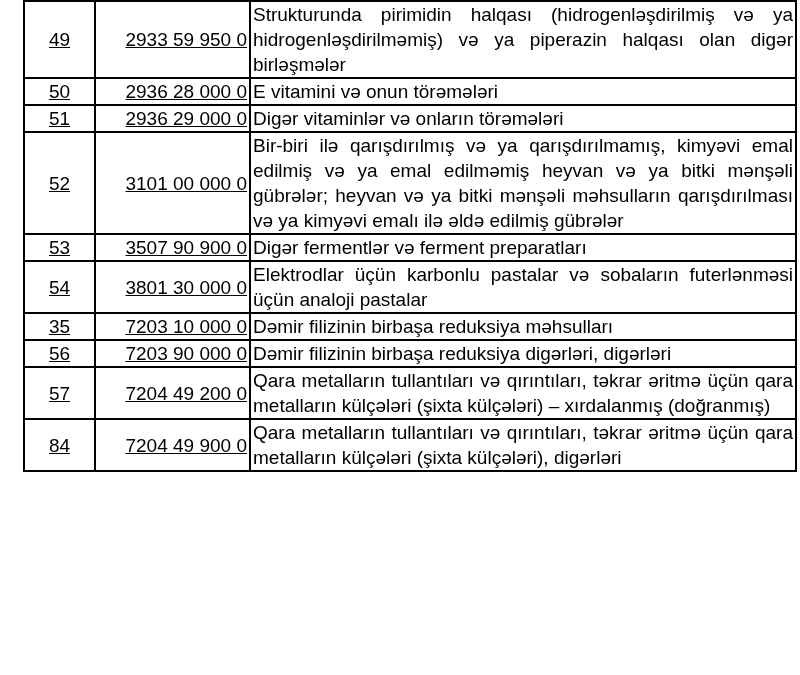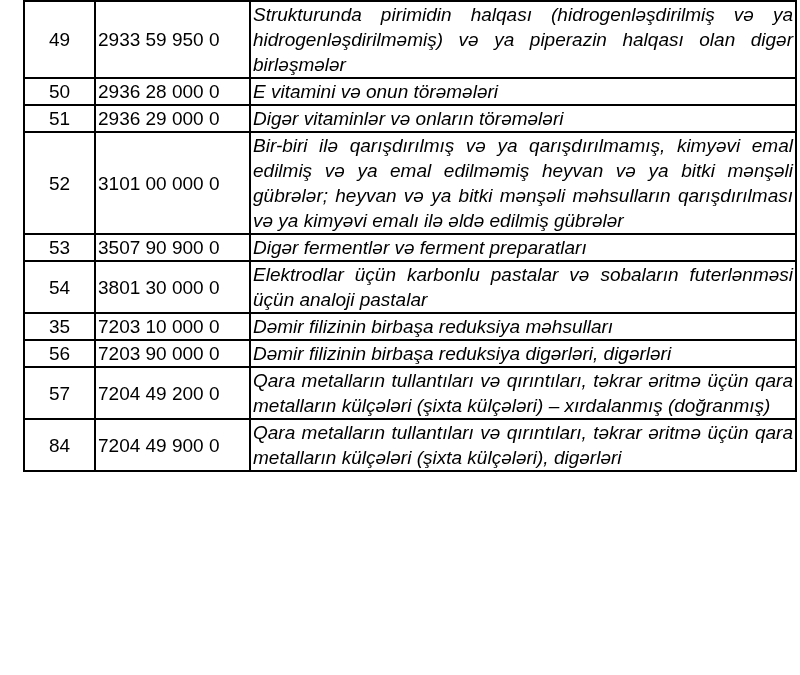--- a/index.html
+++ b/index.html
@@ -28,29 +28,30 @@
     border: 2px solid #000000;
     font-size: 19px;
     line-height: 25px;
     padding: 0 2px;
     vertical-align: middle;
     overflow: hidden;
     word-wrap: break-word;
   }
   td.cell-num {
     text-align: center;
+    text-decoration: underline;
   }
   td.cell-code {
-    text-align: left;
+    text-align: right;
     white-space: nowrap;
+    text-decoration: underline;
   }
   td.cell-desc {
     text-align: justify;
     text-justify: inter-word;
-    font-style: italic;
   }
   tr.last-row td {
     height: 29px;
   }
 </style>
 </head>
 <body>
 
 <div class="page">
   <table class="doc-table">

